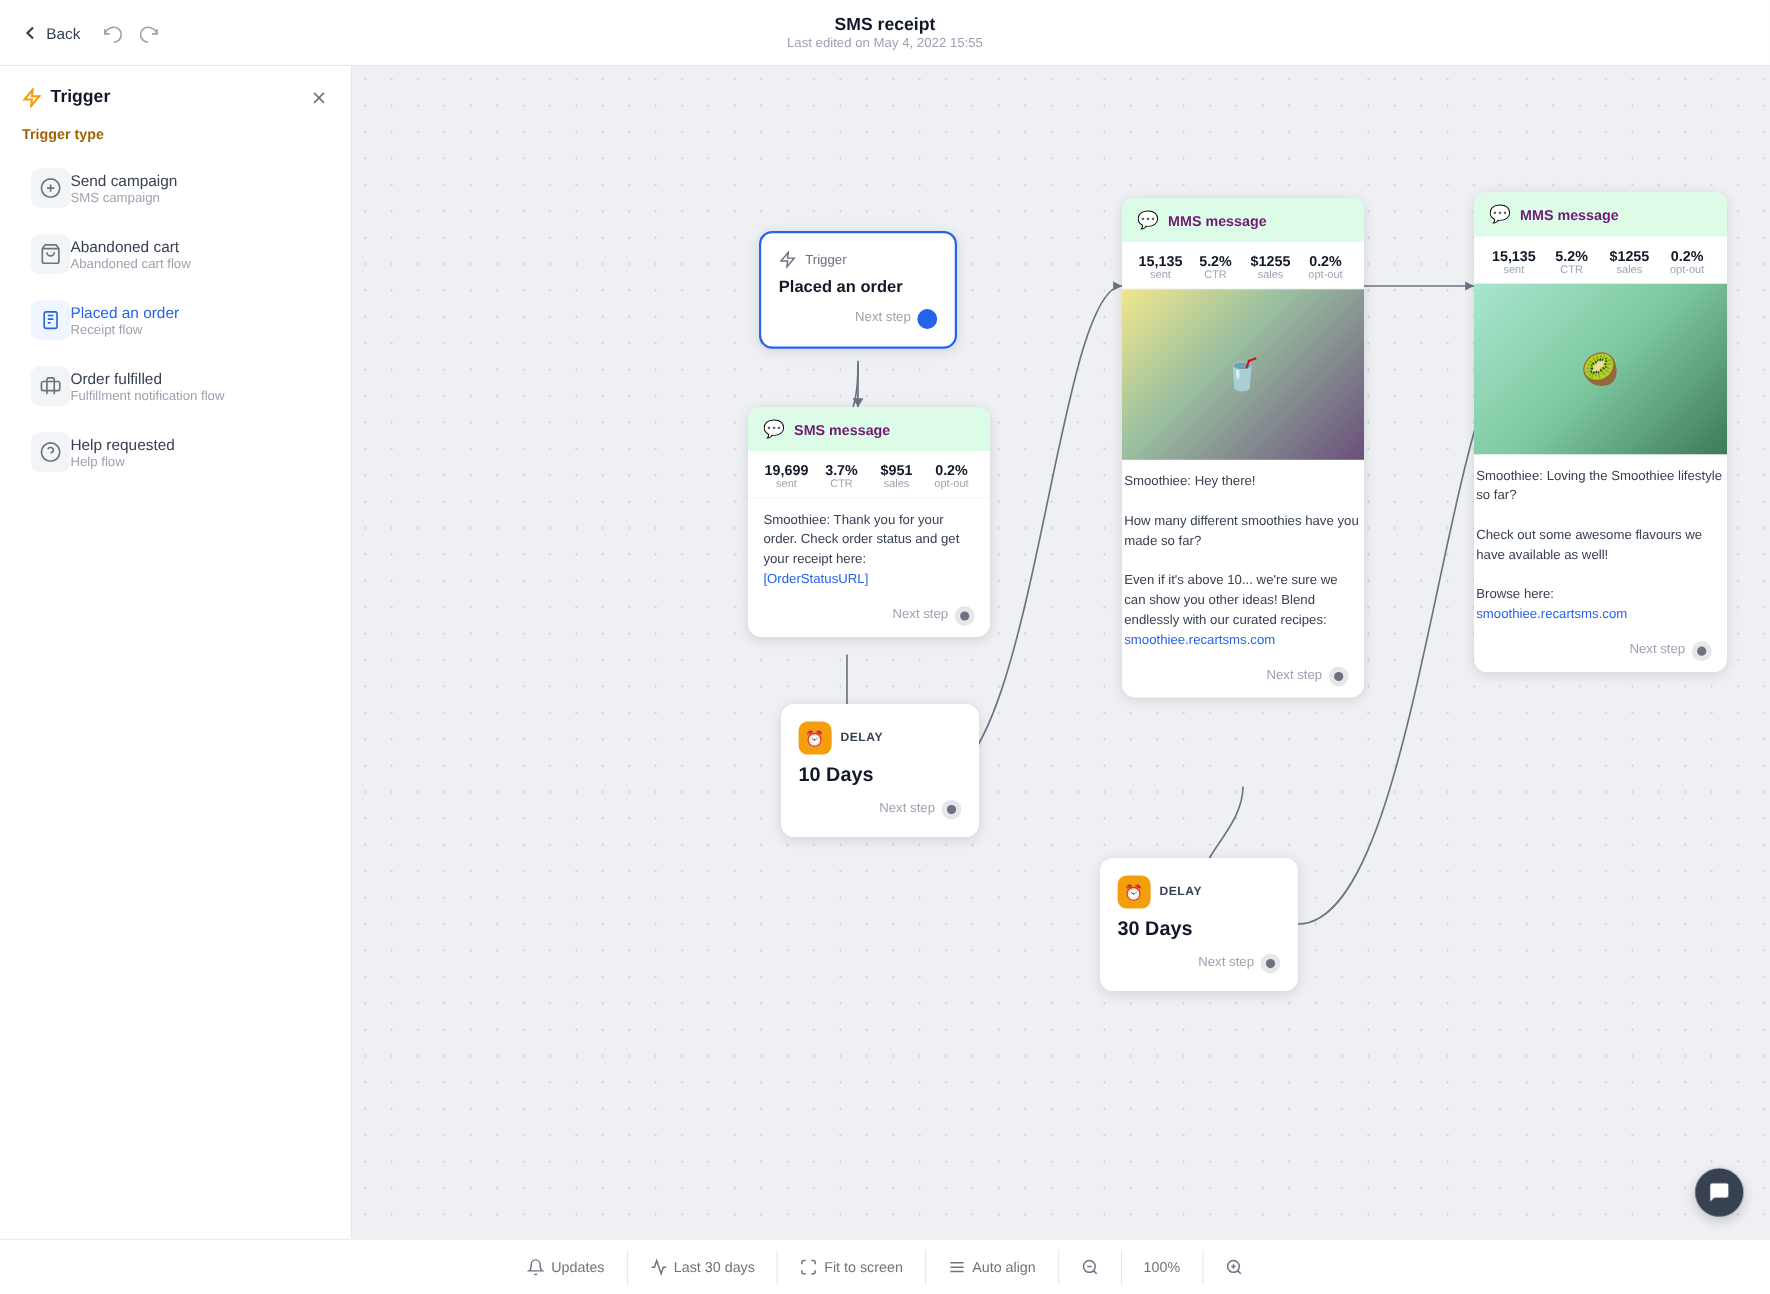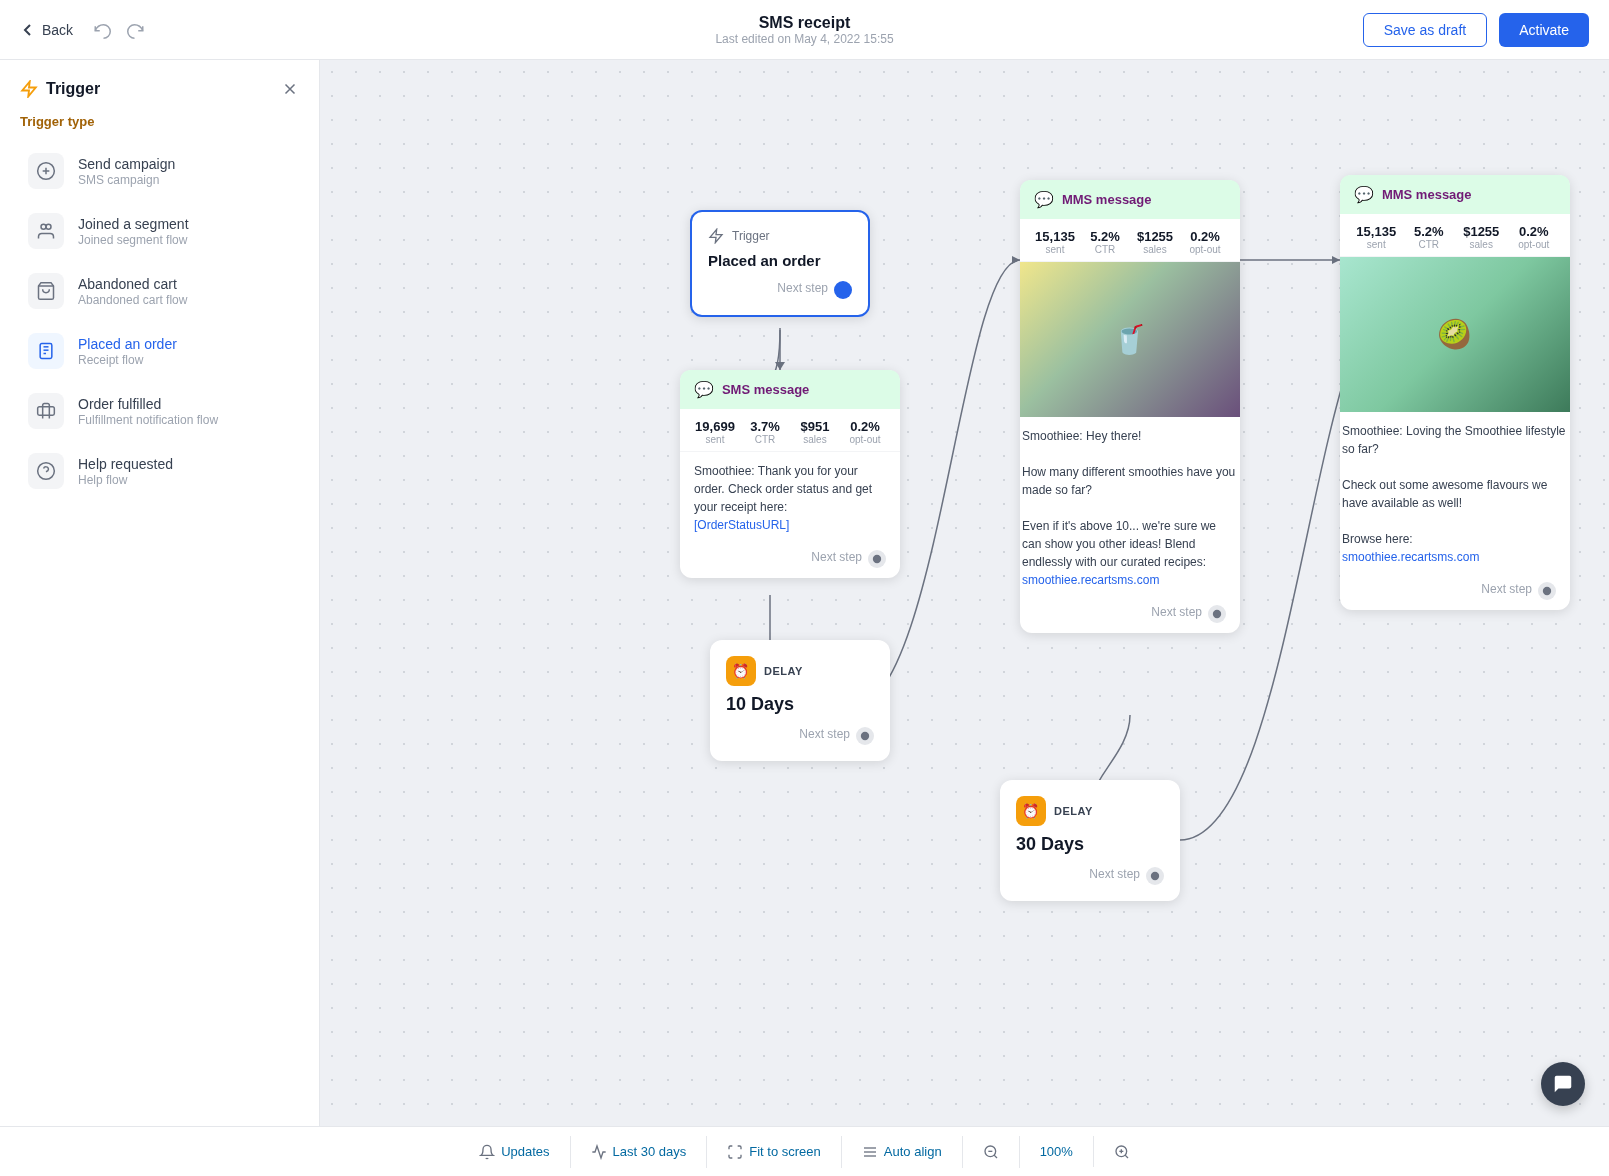--- a/index.html
+++ b/index.html
@@ -59,21 +59,20 @@
       cursor: pointer;
       background: #fff;
       margin-bottom: 16px;
     }
     .trigger-select-text { color: #374151; font-size: 14px; }
 
     .trigger-list { display: flex; flex-direction: column; gap: 0; }
     .trigger-item {
       display: flex;
       align-items: center;
-      gap: 14px;
       padding: 12px 8px;
       border-radius: 8px;
       cursor: pointer;
       transition: background 0.15s;
     }
     .trigger-item.active { color: #2563eb; }
     .trigger-item-icon {
       width: 36px;
       height: 36px;
       background: #f3f4f6;
@@ -210,21 +209,21 @@
     }
     .bottom-btn {
       display: flex;
       align-items: center;
       gap: 6px;
       padding: 8px 20px;
       background: none;
       border: none;
       cursor: pointer;
       font-size: 13px;
-      color: #0369a1;
+      color: #737373;
       border-right: 1px solid #e5e7eb;
     }
     .bottom-btn:last-child { border-right: none; }
     .bottom-btn svg { width: 16px; height: 16px; color: #6b7280; }
 
     
     .chat-bubble {
       position: fixed;
       bottom: 70px;
       right: 24px;
@@ -285,24 +284,20 @@
             <path d="M21 7v6h-6"></path>
             <path d="M21 13C19 8 15 5 10 5a9 9 0 0 0 0 18"></path>
           </svg>
       </button>
     </div>
   </div>
   <div class="header-center">
     <div class="header-title">SMS receipt</div>
     <div class="header-subtitle">Last edited on May 4, 2022 15:55</div>
   </div>
-  <div class="header-right">
-    <button class="btn-draft">Save as draft</button>
-    <button class="btn-activate">Activate</button>
-  </div>
 </header>
 
 <div class="main-layout">
 
   <aside class="sidebar">
     <div class="sidebar-header">
       <div class="sidebar-title-row">
         <svg width="18" height="18" viewBox="0 0 24 24" fill="none" stroke="#f59e0b" stroke-width="2.5">
             <polygon points="13 2 3 14 12 14 11 22 21 10 12 10 13 2"></polygon>
           </svg>
@@ -325,33 +320,20 @@
               <path d="M8 12h8M12 8v8"></path>
             </svg>
         </div>
         <div class="trigger-item-text">
           <div class="trigger-item-name">Send campaign</div>
           <div class="trigger-item-sub">SMS campaign</div>
         </div>
       </div>
 
 
-      <div class="trigger-item">
-        <div class="trigger-item-icon">
-          <svg width="20" height="20" viewBox="0 0 24 24" fill="none" stroke="currentColor" stroke-width="1.8">
-              <circle cx="9" cy="7" r="3"></circle>
-              <circle cx="15" cy="7" r="3"></circle>
-              <path d="M3 21v-2a4 4 0 0 1 4-4h10a4 4 0 0 1 4 4v2"></path>
-            </svg>
-        </div>
-        <div class="trigger-item-text">
-          <div class="trigger-item-name">Joined a segment</div>
-          <div class="trigger-item-sub">Joined segment flow</div>
-        </div>
-      </div>
 
 
       <div class="trigger-item">
         <div class="trigger-item-icon">
           <svg width="20" height="20" viewBox="0 0 24 24" fill="none" stroke="currentColor" stroke-width="1.8">
               <path d="M6 2L3 6v14a2 2 0 0 0 2 2h14a2 2 0 0 0 2-2V6l-3-4z"></path>
               <line x1="3" y1="6" x2="21" y2="6"></line>
               <path d="M16 10a4 4 0 0 1-8 0"></path>
             </svg>
         </div>

